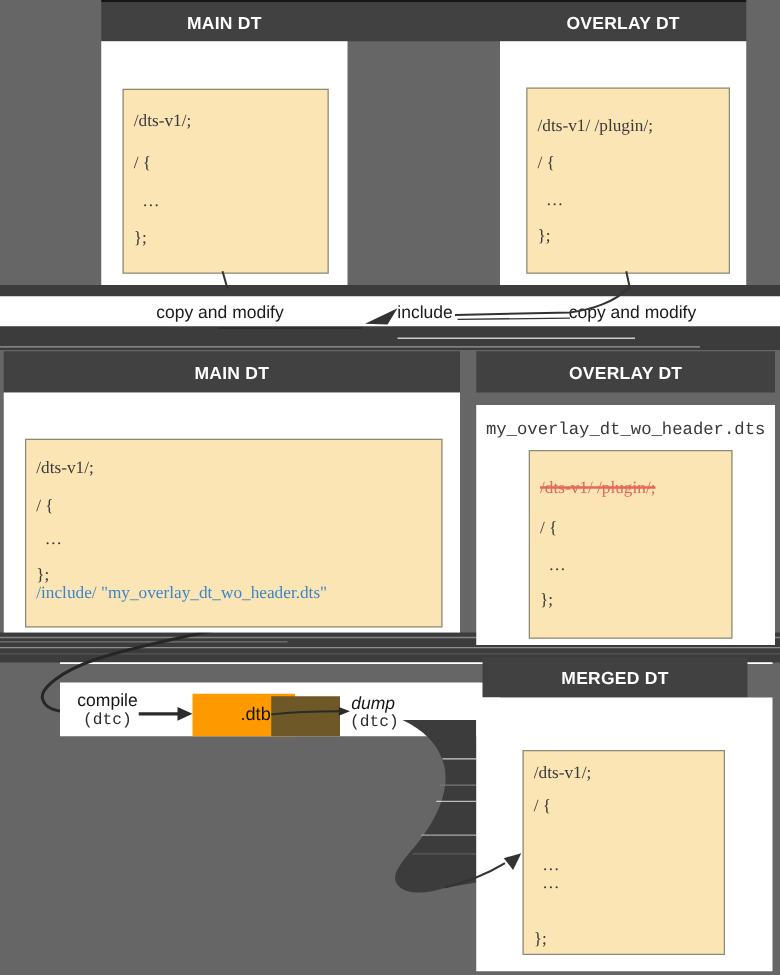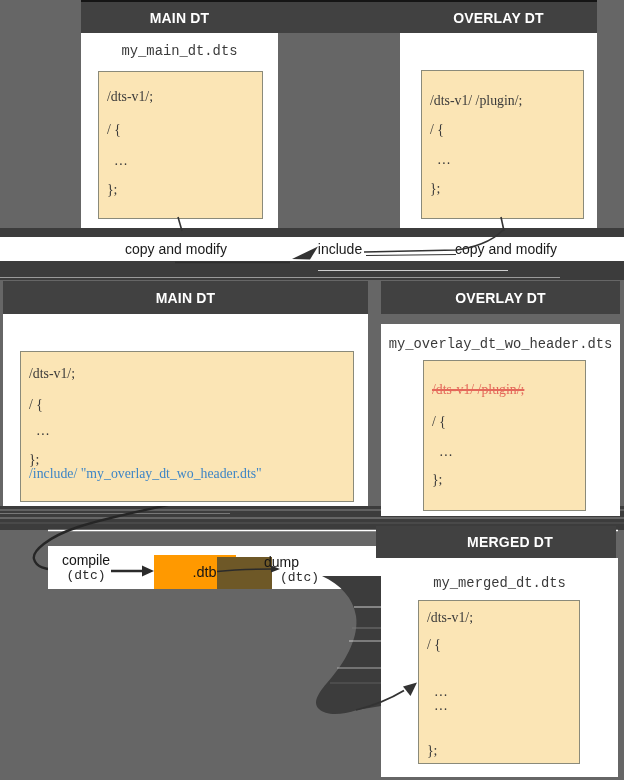--- a/index.html
+++ b/index.html
@@ -65,40 +65,39 @@
   <div class="flowlabel sans" style="left:316px;top:241px;width:48px;text-align:center;">include</div>
   <div class="flowlabel sans" style="left:430px;top:241px;width:152px;">copy and modify</div>
 
   <div class="abs whitebox" style="left:48px;top:546px;width:352px;height:43px;"></div>
   <div class="tool-label sans" style="left:56px;top:552px;width:60px;text-align:center;">compile</div>
   <div class="tool-sub" style="left:56px;top:568px;width:60px;text-align:center;">(dtc)</div>
   <div class="abs dtb-box" style="left:154px;top:555px;width:63px;height:34px;">
     <span>.dtb</span>
   </div>
   <div class="abs brown-box" style="left:217px;top:557px;width:55px;height:32px;"></div>
-  <div class="tool-label sans" style="left:264px;top:554px;">dump</div>
+  <div class="tool-label sans" style="left:281px;top:554px;font-style:italic;">dump</div>
   <div class="tool-sub" style="left:280px;top:570px;">(dtc)</div>
 
   <svg class="layer" width="624" height="780">
     <path d="M322,576 C341,585 353,598 356,616 C359,636 347,659 332,677 C318,693 312,702 319,709 C326,716 342,715 357,710 L381,706 L381,576 Z" fill="#3c3c3c"></path>
     <line x1="354" y1="607" x2="381" y2="607" stroke="#ffffff" stroke-opacity="0.75" stroke-width="1"></line>
     <line x1="352" y1="628" x2="381" y2="628" stroke="#777777" stroke-width="1"></line>
     <line x1="349" y1="641" x2="381" y2="641" stroke="#ffffff" stroke-opacity="0.65" stroke-width="1"></line>
     <line x1="337" y1="668" x2="381" y2="668" stroke="#aaaaaa" stroke-width="1"></line>
     <line x1="330" y1="683" x2="381" y2="683" stroke="#5d5d5d" stroke-width="1"></line>
   </svg>
 
   <div class="abs" style="left:81px;top:0;width:516px;height:2px;background:#151515;"></div>
   <div class="abs hdr" style="left:81px;top:2px;width:516px;height:31px;">
     <span class="hdr-label" style="left:0;width:197px;">MAIN DT</span>
     <span class="hdr-label" style="left:319px;width:197px;">OVERLAY DT</span>
   </div>
 
   <div class="abs body-card" style="left:81px;top:33px;width:197px;height:195px;">
-    <div class="filename" style="top:11px;">my_main_dt.dts</div>
     <div class="codebox" style="left:17px;top:38px;width:163px;height:146px;">
       <div class="codeline" style="top:17px;">/dts-v1/;</div>
       <div class="codeline" style="top:50px;">/ {</div>
       <div class="codeline" style="top:81px;">  …</div>
       <div class="codeline" style="top:110px;">};</div>
     </div>
   </div>
 
   <div class="abs body-card" style="left:400px;top:33px;width:197px;height:195px;">
     <div class="codebox" style="left:21px;top:37px;width:161px;height:147px;">
@@ -128,25 +127,24 @@
   <div class="abs body-card" style="left:381px;top:324px;width:239px;height:192px;">
     <div class="filename" style="top:13px;">my_overlay_dt_wo_header.dts</div>
     <div class="codebox" style="left:42px;top:36px;width:161px;height:149px;">
       <div class="codeline red" style="top:21px;">/dts-v1/ /plugin/;</div>
       <div class="codeline" style="top:53px;">/ {</div>
       <div class="codeline" style="top:83px;">  …</div>
       <div class="codeline" style="top:111px;">};</div>
     </div>
   </div>
 
-  <div class="abs hdr" style="left:376px;top:526px;width:212px;height:32px;padding-left:28px;">
+  <div class="abs hdr" style="left:386px;top:526px;width:212px;height:32px;">
     <span>MERGED DT</span>
   </div>
   <div class="abs body-card" style="left:381px;top:558px;width:237px;height:219px;">
-    <div class="filename" style="top:18px;">my_merged_dt.dts</div>
     <div class="codebox" style="left:37px;top:42px;width:160px;height:162px;">
       <div class="codeline" style="top:9px;">/dts-v1/;</div>
       <div class="codeline" style="top:36px;">/ {</div>
       <div class="codeline" style="top:83px;">  …</div>
       <div class="codeline" style="top:97px;">  …</div>
       <div class="codeline" style="top:142px;">};</div>
     </div>
   </div>
 
   <svg class="layer" width="624" height="780">

